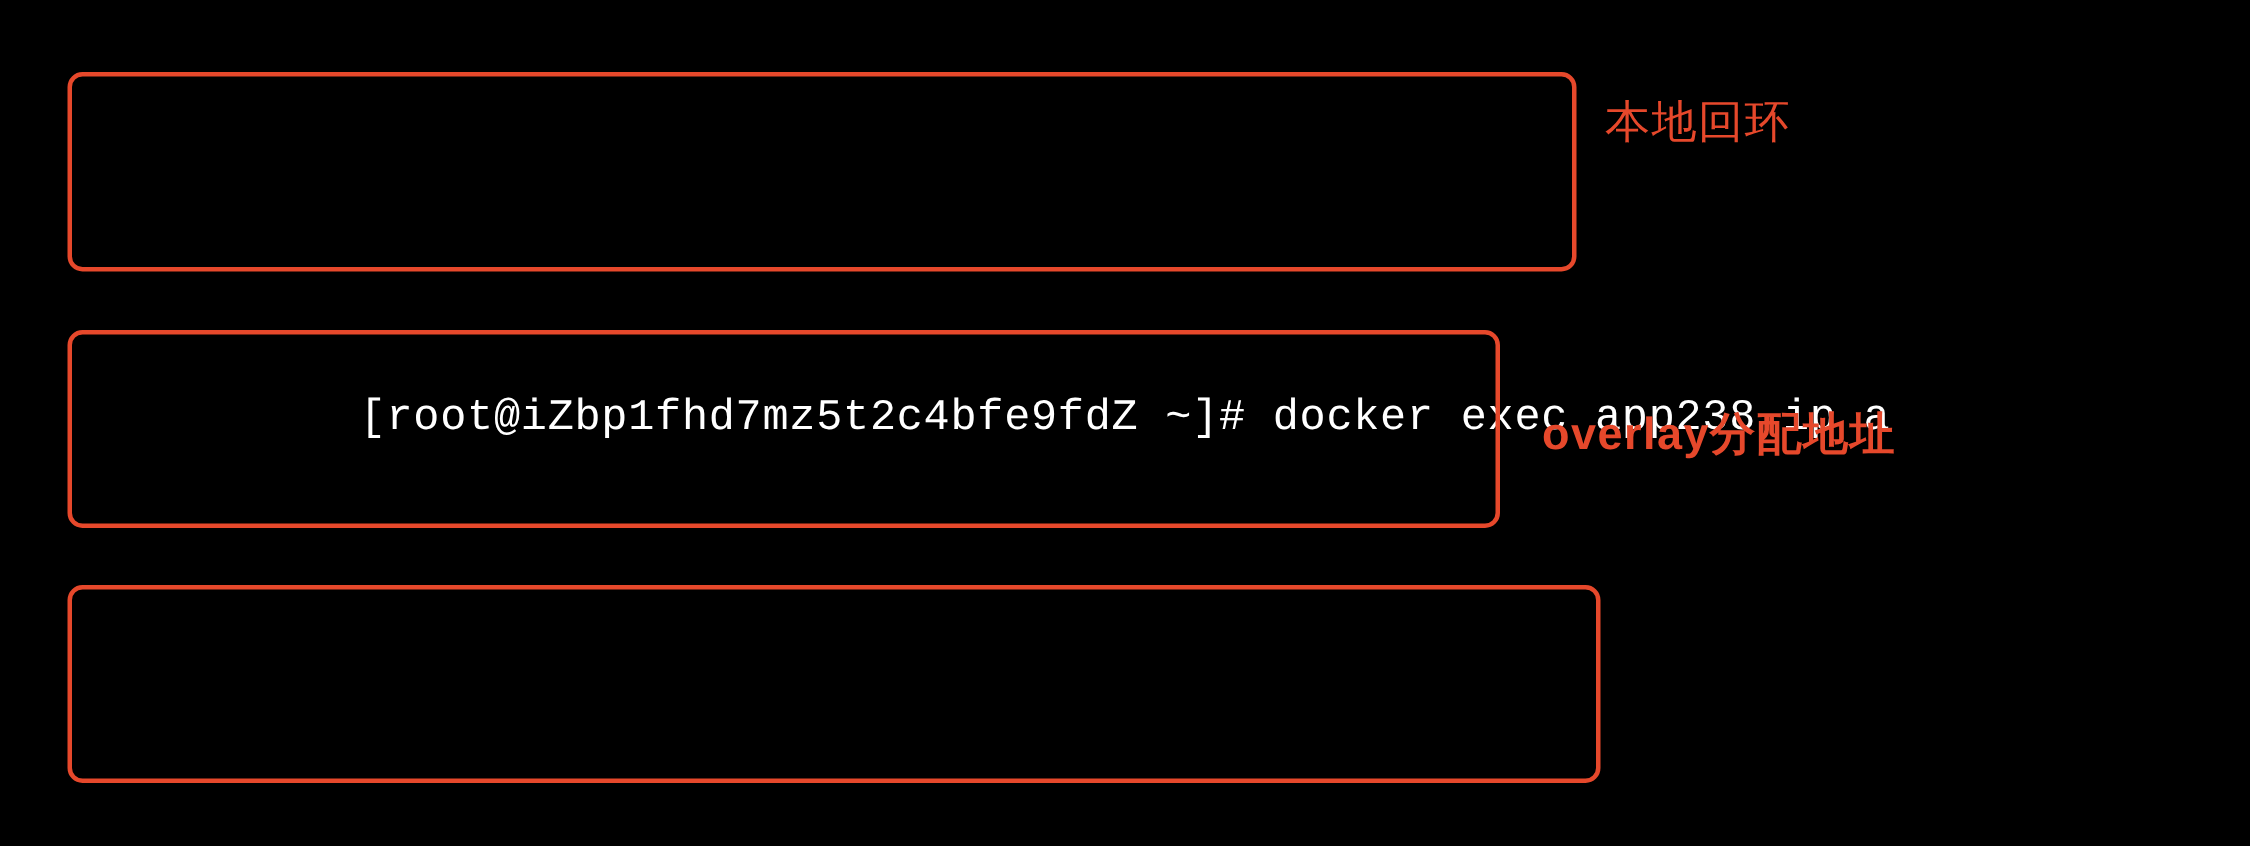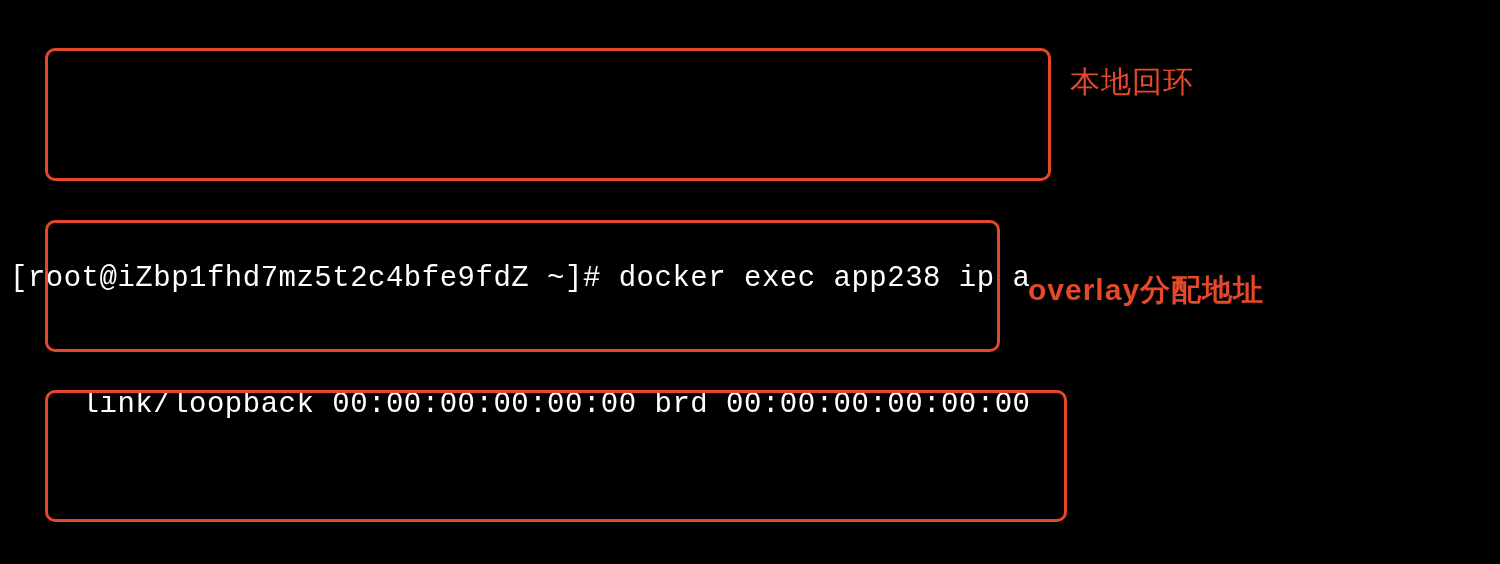--- a/index.html
+++ b/index.html
@@ -1,18 +1,19 @@
 <!DOCTYPE html>
 <html><head>
   <meta charset="utf-8">
   <style>
     * {
       margin: 0;
       padding: 0;
       box-sizing: border-box;
+      text-align: center;
     }
     body {
       background-color: #000000;
       color: #ffffff;
       font-family: "Courier New", Consolas, monospace;
       font-size: 29px;
       line-height: 1.45;
       width: 1500px;
       height: 564px;
       overflow: hidden;
@@ -69,21 +70,20 @@
       height: 132px;
     }
   </style>
 </head>
 <body>
 
 
 
 <div>
   <span class="terminal-line">[root@iZbp1fhd7mz5t2c4bfe9fdZ ~]# docker exec app238 ip a</span>
-  <span class="terminal-line">    link/loopback 00:00:00:00:00:00 brd 00:00:00:00:00:00</span>
   
   
   
   
   
   
   
   
   
   

